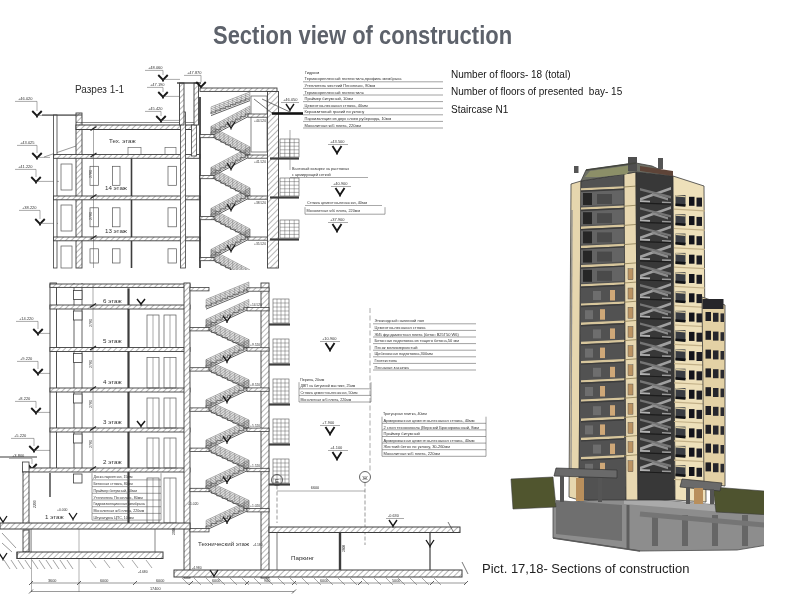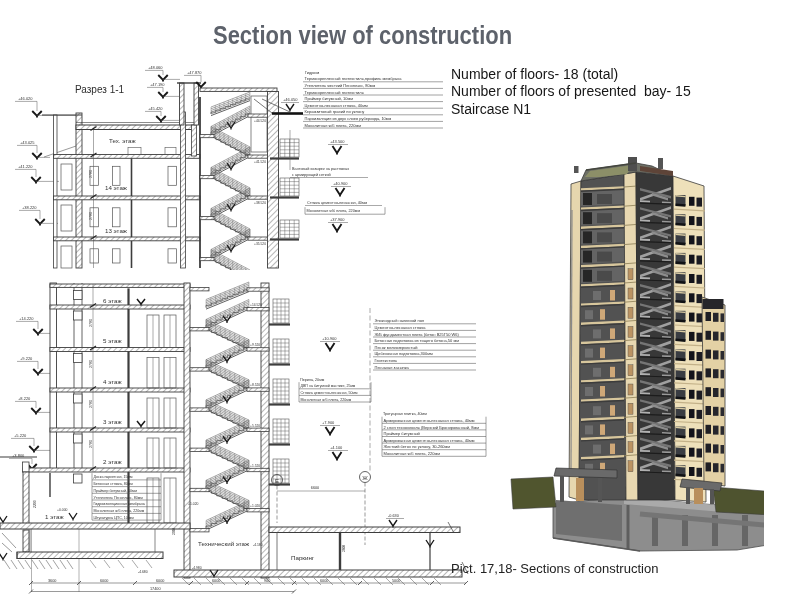--- a/index.html
+++ b/index.html
@@ -1,22 +1,22 @@
 <!DOCTYPE html>
 <html><head>
 <meta charset="utf-8">
 <style>
   html,body { margin:0; padding:0; background:#fff; }
   .slide { position:relative; width:764px; height:600px; background:#ffffff; overflow:hidden;
            font-family:"Liberation Sans", sans-serif; }
   .title { position:absolute; left:213px; top:20px; font-size:26px; font-weight:bold;
            color:#5d626b; transform:scaleX(0.845); transform-origin:left top; white-space:nowrap; }
-  .info { position:absolute; left:451px; top:66px; font-size:14px; color:#161616;
+  .info { position:absolute; left:451px; top:66px; font-size:10px; color:#161616;
           line-height:17.4px; white-space:pre; }
-  .caption { position:absolute; left:451px; top:560.5px; font-size:13px; color:#222; }
+  .caption { position:absolute; left:482px; top:560.5px; font-size:13px; color:#222; }
   .pagenum { position:absolute; left:766px; top:576px; font-size:12.5px; color:#000000; }
 </style>
 </head>
 <body>
 <div class="slide">
 
 <div class="title">Section view of construction</div>
 
 <div class="info">Number of floors- 18 (total)
 Number of floors of presented  bay- 15

